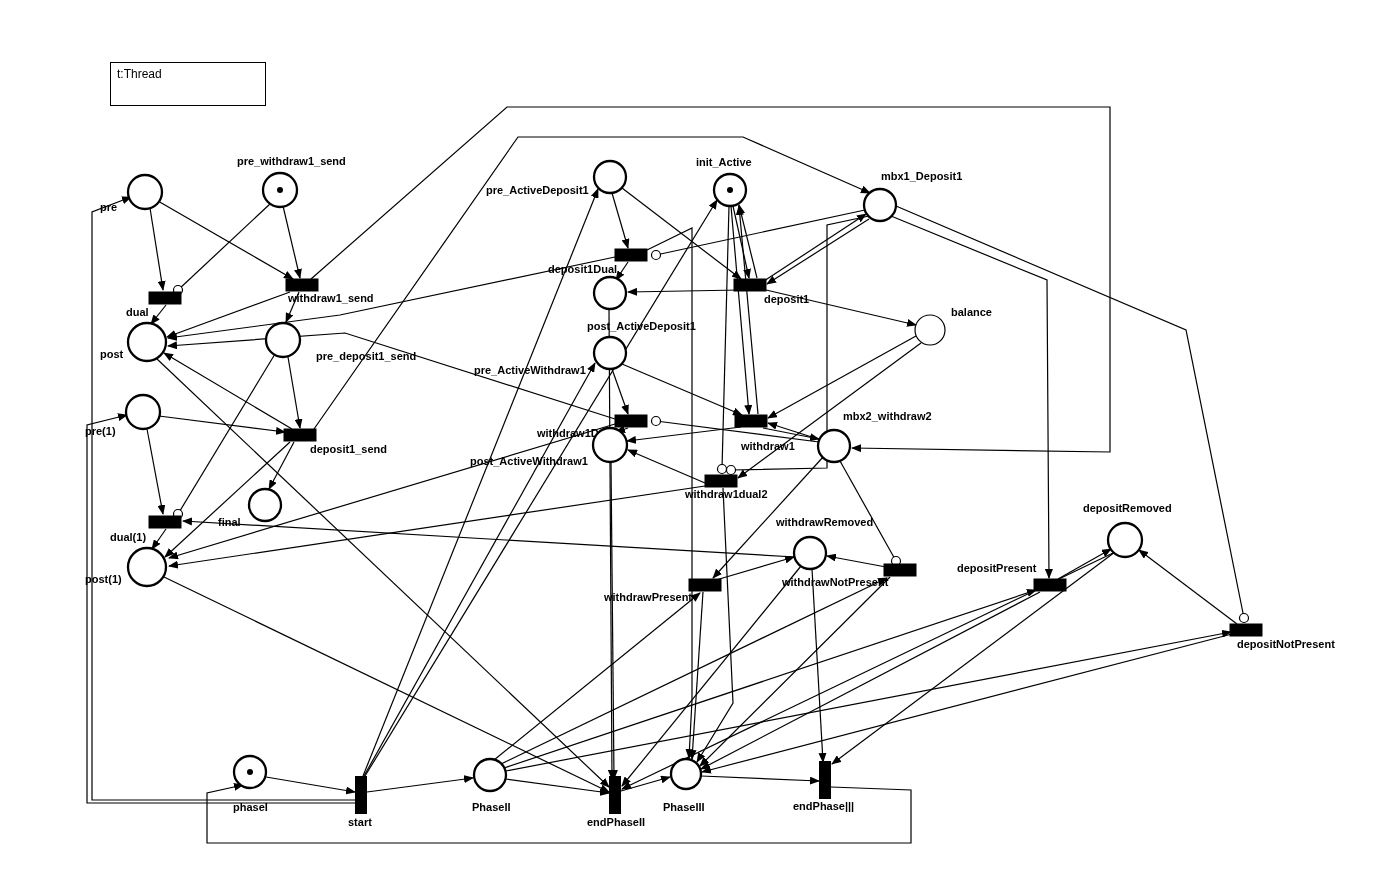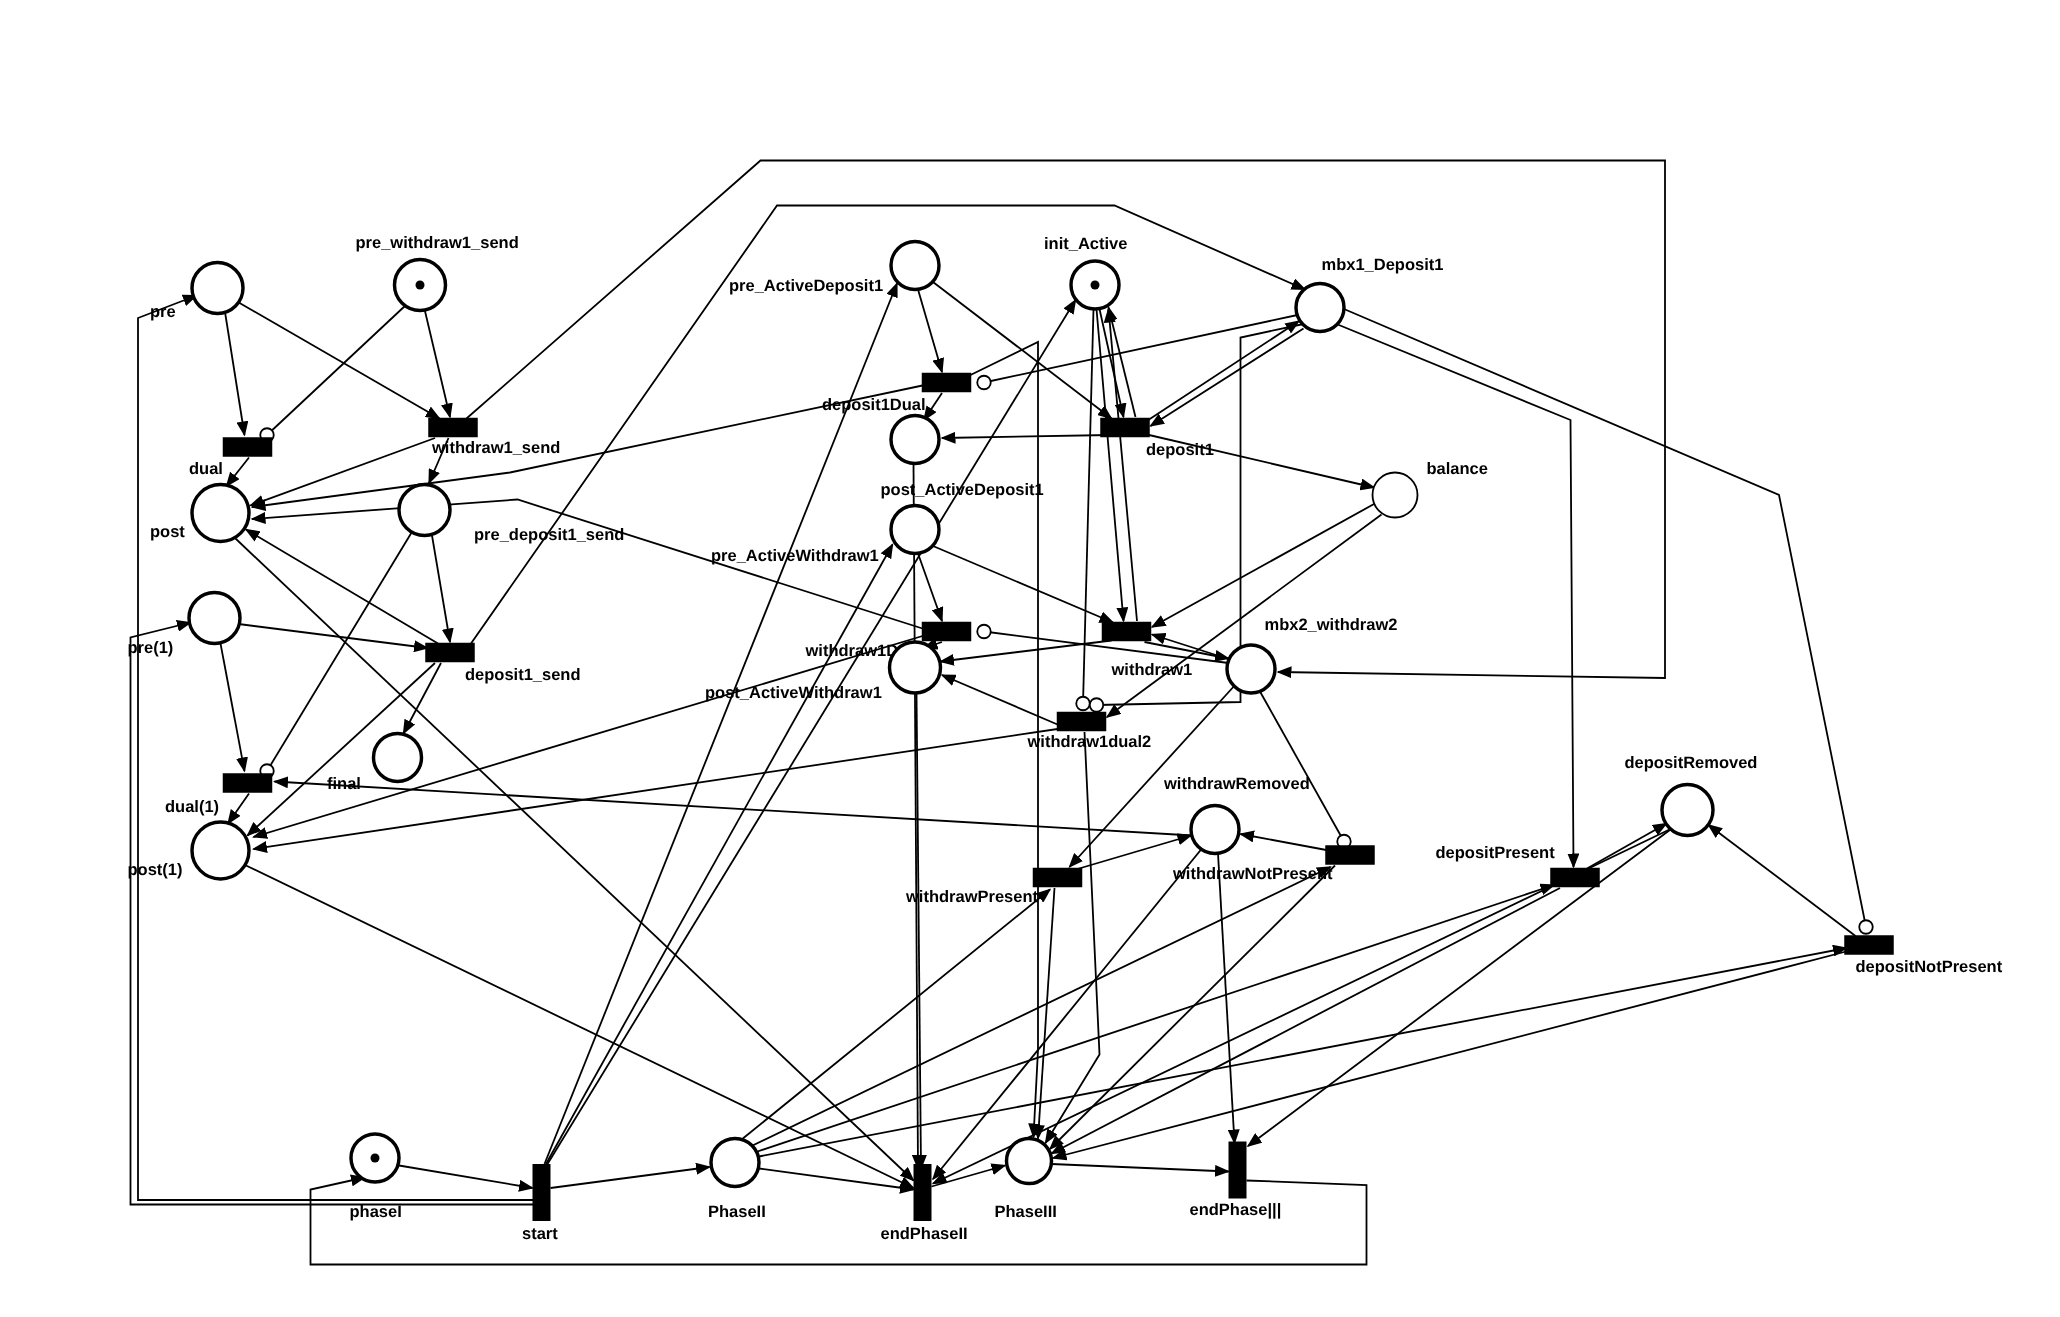--- a/index.html
+++ b/index.html
@@ -253,13 +253,16 @@
       </g>
       <g>
         <circle cx="810" cy="553" r="16" fill="#fff" stroke="#000" stroke-width="2.3"></circle>
         <text x="776" y="526">withdrawRemoved</text>
       </g>
       <g>
         <circle cx="1125" cy="540" r="17" fill="#fff" stroke="#000" stroke-width="2.3"></circle>
         <text x="1083" y="512">depositRemoved</text>
       </g>
     </svg>
+  <div class="thread-box">
+    <span>t:Thread</span>
+  </div>
 </div>
 
 </body></html>

